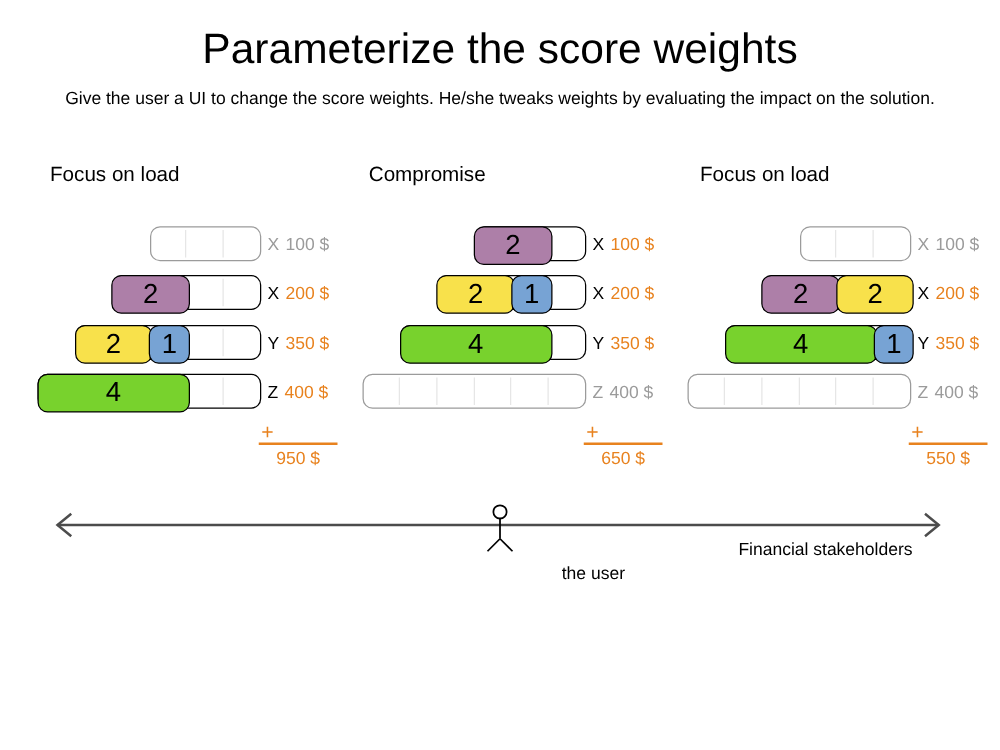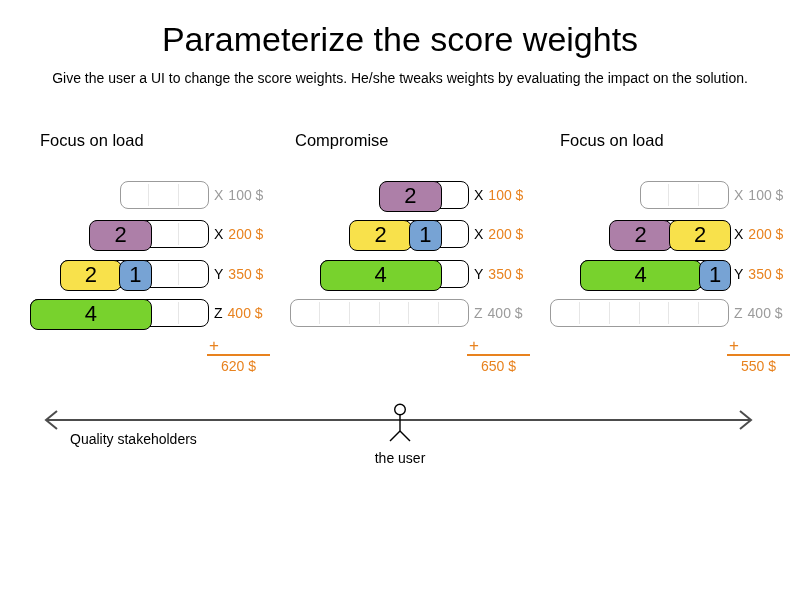--- a/index.html
+++ b/index.html
@@ -38,21 +38,21 @@
   .row-label .price{color:#e8821e;}
   .row-label.inactive .letter,.row-label.inactive .price{color:#9b9b9b;}
   .total{position:absolute;width:63px;color:#e8821e;font-size:14px;}
   .total .plus{display:block;font-size:17px;line-height:15px;margin-left:2px;}
   .total .rule{height:0;border-top:2px solid #e8821e;margin-top:1px;}
   .total .sum{text-align:center;margin-top:2px;}
   .axis-svg{position:absolute;left:0;top:398px;width:800px;height:50px;}
   .axis-label{position:absolute;top:431px;font-size:14px;}
   .axis-label.left{left:70px;}
   .axis-label.right{right:70px;}
-  .user-label{position:absolute;left:300px;width:200px;text-align:center;font-size:14px;}
+  .user-label{position:absolute;left:300px;width:200px;text-align:right;font-size:14px;}
   .user-label.l1{top:450px;}
   .user-label.l2{top:469px;}
 </style>
 </head>
 <body>
 
 <div class="canvas">
   <h1 class="page-title">Parameterize the score weights</h1>
   <div class="subtitle">Give the user a UI to change the score weights. He/she tweaks weights by evaluating the impact on the solution.</div>
 
@@ -105,21 +105,21 @@
             <span>4</span>
           </div>
         </div>
         <div class="row-label" style="left: 214px; top: 299px;">
           <span class="letter">Z</span>
           <span class="price">400 $</span>
         </div>
         <div class="total" style="left: 207px; top: 338px;">
           <div class="plus">+</div>
           <div class="rule"></div>
-          <div class="sum">620 $</div>
+          <div class="sum">950 $</div>
         </div>
       </div>
       <div class="scenario-col">
         <div class="col-title" style="left: 295px;">Compromise</div>
         <div class="row-box" style="left: 379.6px; top: 181px; width: 89.4px;">
           <div class="cell-line" style="left: 27.8px;"></div>
           <div class="cell-line" style="left: 57.6px;"></div>
           <div class="block" style="left: -1.5px; width: 62.6px; background: rgb(173, 127, 168);">
             <span>2</span>
           </div>
@@ -238,15 +238,15 @@
     <polyline points="57,13 46,22 57,31" fill="none" stroke="#4c4c4c" stroke-width="2"></polyline>
     <polyline points="740,13 751,22 740,31" fill="none" stroke="#4c4c4c" stroke-width="2"></polyline>
     <g stroke="#000" stroke-width="1.4" fill="none">
       <circle cx="400" cy="11.5" r="5.3" fill="#fff"></circle>
       <line x1="400" y1="17" x2="400" y2="33"></line>
       <line x1="400" y1="33" x2="390" y2="43"></line>
       <line x1="400" y1="33" x2="410" y2="43"></line>
     </g>
   </svg>
 
-  <div class="axis-label left">Quality stakeholders</div>
+  <div class="axis-label right">Financial stakeholders</div>
   <div class="user-label l1">the user</div>
 </div>
 
 </body></html>

